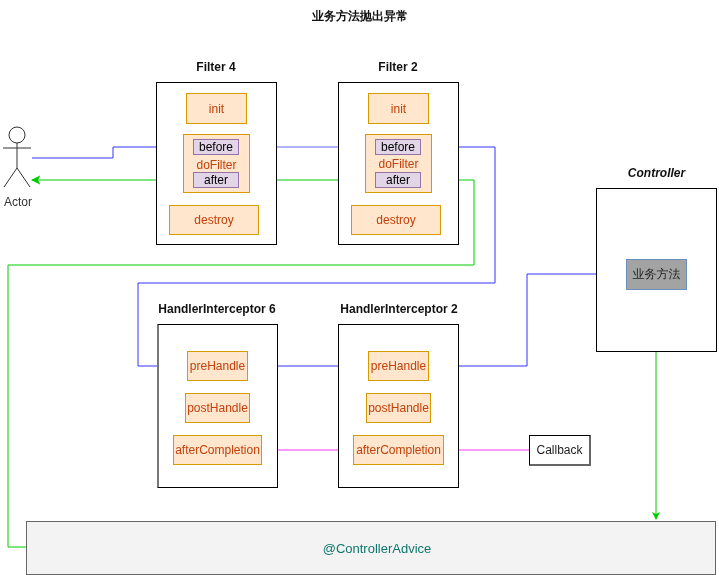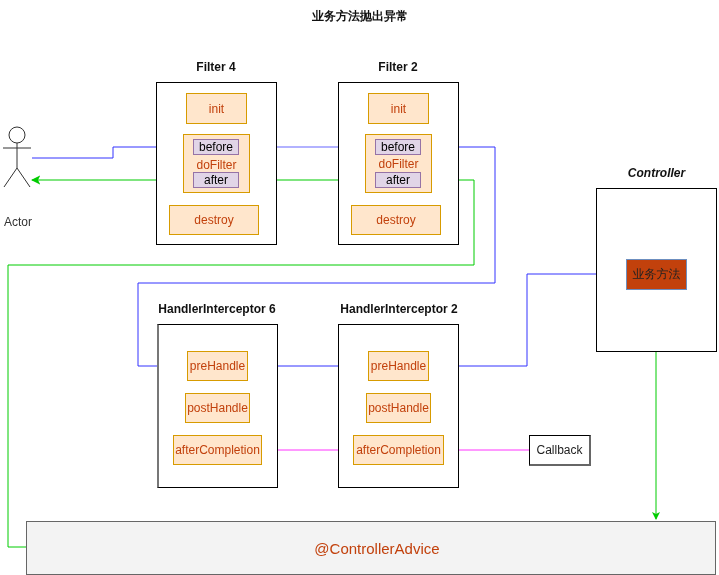--- a/index.html
+++ b/index.html
@@ -5,26 +5,26 @@
   html, body { margin:0; padding:0; background:#ffffff; }
   body { width:719px; height:575px; position:relative; overflow:hidden;
          font-family:"Liberation Sans", sans-serif; font-size:12px; color:#222; }
   .abs { position:absolute; }
   .title { font-weight:bold; font-size:12px; text-align:center; color:#111; }
   .group-box { border:1px solid #000; background:#fff; box-sizing:border-box; }
   .method { background:#ffe6cc; border:1px solid #d79b00; box-sizing:border-box;
             display:flex; align-items:center; justify-content:center; font-size:12px; color:#c2410c; }
   .sub { background:#e1d5e7; border:1px solid #9673a6; box-sizing:border-box;
          display:flex; align-items:center; justify-content:center; font-size:12px; color:#000000; }
-  .biz { background:#c2410c; border:1px solid #6c8ebf; box-sizing:border-box;
+  .biz { background:#a3a3a3; border:1px solid #6c8ebf; box-sizing:border-box;
          display:flex; align-items:center; justify-content:center; font-size:12px; color:#222; }
   .plain { background:#fff; border:1px solid #000; border-bottom:2px solid #666; border-right:2px solid #666; box-sizing:border-box;
            display:flex; align-items:center; justify-content:center; font-size:12px; color:#222; }
   .advice { background:#f3f3f3; border:1px solid #666; box-sizing:border-box;
-            display:flex; align-items:center; justify-content:center; font-size:15px; color:#c2410c;padding-left:12px; }
+            display:flex; align-items:center; justify-content:center; font-size:13px; color:#0f766e;padding-left:12px; }
   .label { font-size:12px; color:#333; text-align:center; }
   svg.wires { position:absolute; left:0; top:0; }
 </style>
 </head>
 <body>
 
 <div class="abs title" style="left:260px; top:8px; width:200px;">业务方法抛出异常</div>
 
 <svg class="wires" width="719" height="575">
   <defs>
@@ -63,21 +63,21 @@
 
   <g stroke="#333" stroke-width="1" fill="none">
     <circle cx="17" cy="135" r="8" fill="#fff"></circle>
     <line x1="17" y1="143" x2="17" y2="168"></line>
     <line x1="3" y1="148" x2="31" y2="148"></line>
     <line x1="17" y1="168" x2="4" y2="187"></line>
     <line x1="17" y1="168" x2="30" y2="187"></line>
   </g>
 </svg>
 
-<div class="abs label" style="left:0px; top:195px; width:36px;margin-top:20px;">Actor</div>
+<div class="abs label" style="left:0px; top:195px; width:36px;">Actor</div>
 
 <div class="abs title" style="left:156px; top:60px; width:120px;">Filter 4</div>
 <div class="abs group-box" style="left:156px; top:82px; width:121px; height:163px;"></div>
 <div class="abs method" style="left:186px; top:93px; width:61px; height:31px;">init</div>
 <div class="abs method" style="left:183px; top:134px; width:67px; height:59px; align-items:center; padding-top:2px;">
   <span>doFilter</span>
 </div>
 <div class="abs sub" style="left:193px; top:139px; width:46px; height:16px;">before</div>
 <div class="abs sub" style="left:193px; top:172px; width:46px; height:16px;">after</div>
 <div class="abs method" style="left:169px; top:205px; width:90px; height:30px;">destroy</div>

